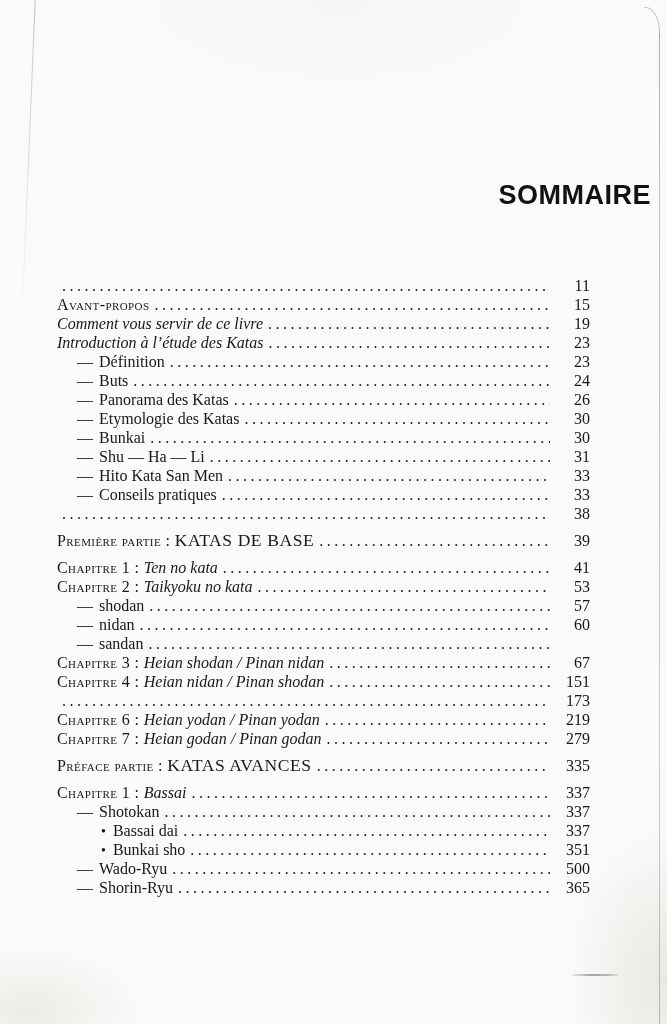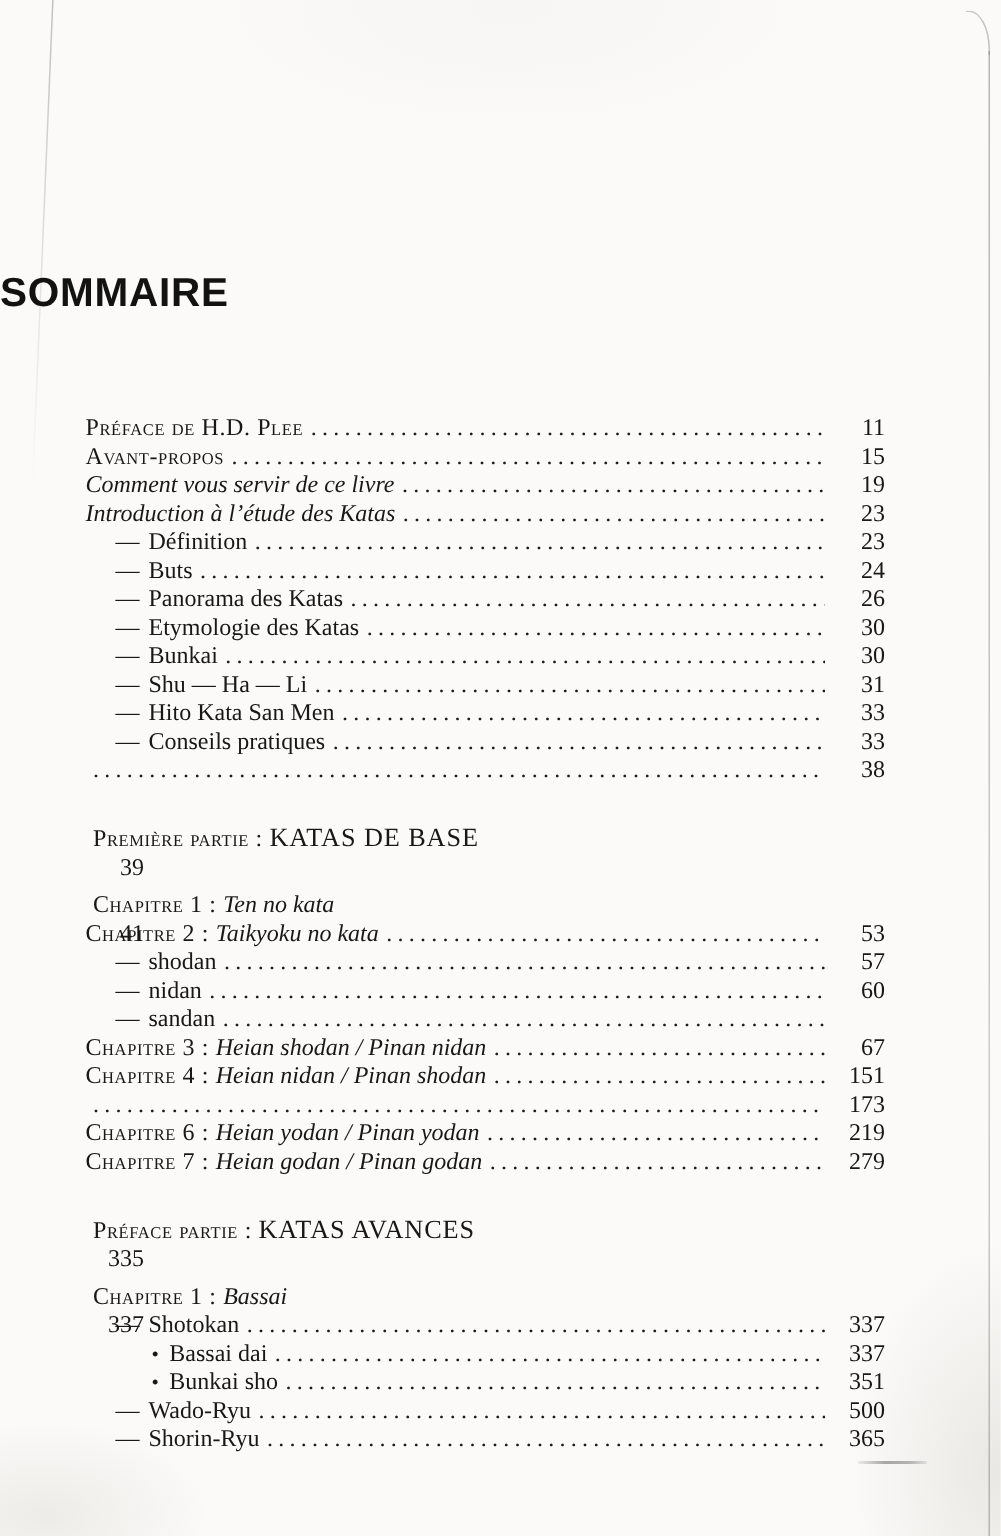--- a/index.html
+++ b/index.html
@@ -34,36 +34,36 @@
   }
   .pencil-mark {
     position: absolute; left: 572px; top: 974px; width: 46px; height: 2px;
     border-radius: 1px;
     background: linear-gradient(to right, rgba(120,120,118,0.12), rgba(100,100,98,0.55) 40%, rgba(100,100,98,0.45) 75%, rgba(120,120,118,0.15));
   }
 
   
   .page-title {
     position: absolute; top: 182px; left: 0; right: 16px;
-    text-align: left;
+    text-align: right;
     font-family: "Liberation Sans", sans-serif;
     font-weight: 700; font-size: 27px; line-height: 1;
     letter-spacing: 0.5px; color: #121210;
   }
 
   
   .toc {
     position: absolute; top: 276px; left: 57px; width: 533px;
     font-size: 16px;
   }
   .row {
     display: flex; align-items: baseline;
     height: 19px; line-height: 19px; white-space: nowrap;
   }
-  .row.gap { margin-top: 26px; flex-direction: column; }
+  .row.gap { margin-top: 8px; }
   .label { flex: none; }
   .dots {
     flex: 1 1 auto; min-width: 0; overflow: hidden;
     letter-spacing: 3.5px; margin: 0 6px 0 5px;
     color: #1c1c1a;
   }
   .pagenum { flex: none; width: 34px; text-align: right; }
 
   .prefix { font-variant: small-caps; letter-spacing: 0.4px; }
   .s-smallcaps .title { font-variant: small-caps; letter-spacing: 0.4px; }
@@ -81,21 +81,20 @@
 
 <div class="edge-left"></div>
 <div class="edge-corner"></div>
 <div class="edge-right"></div>
 <div class="pencil-mark"></div>
 
 <div class="page-title">SOMMAIRE</div>
 
 <div class="toc">
     <div class="row s-smallcaps">
-      <span class="label"><span class="title">Préface de H.D. Plee</span></span>
       <span class="dots">..........................................................................................</span>
       <span class="pagenum">11</span>
     </div>
     <div class="row s-smallcaps">
       <span class="label"><span class="title">Avant-propos</span></span>
       <span class="dots">..........................................................................................</span>
       <span class="pagenum">15</span>
     </div>
     <div class="row s-italic">
       <span class="label"><span class="title">Comment vous servir de ce livre</span></span>

